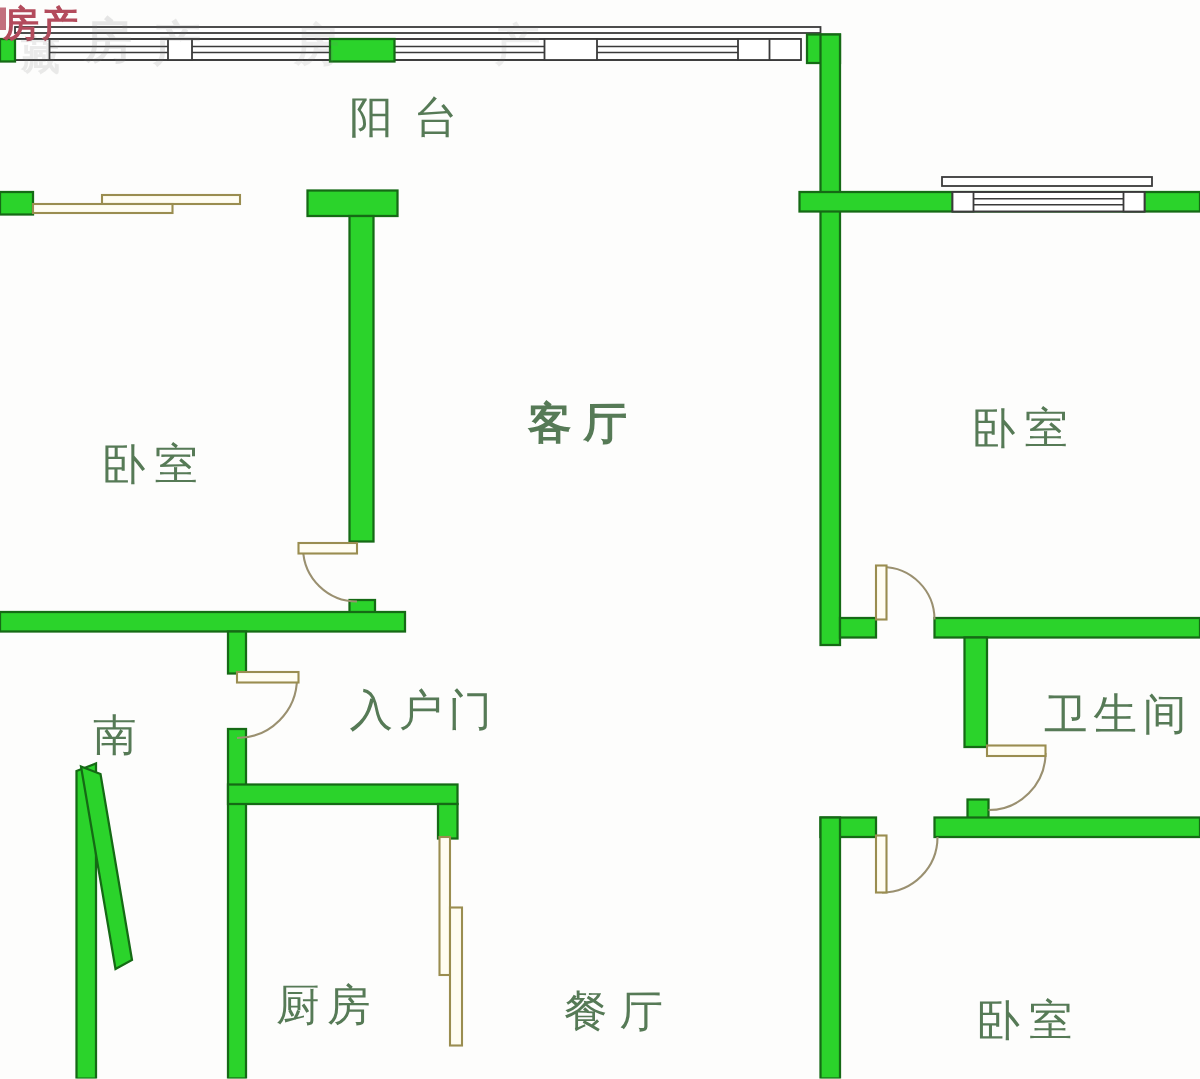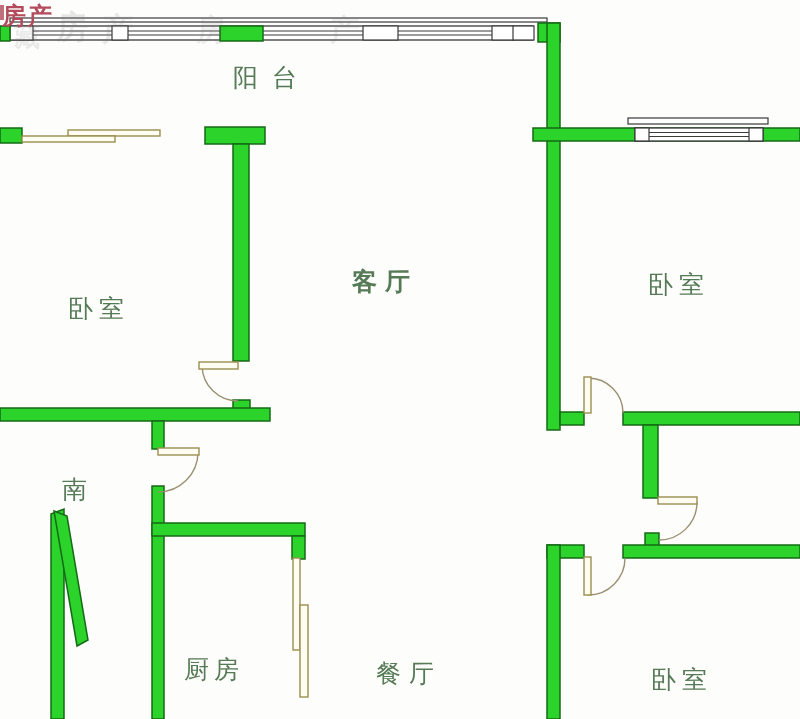--- a/index.html
+++ b/index.html
@@ -20,21 +20,21 @@
     overflow:hidden;
   }
   .plan svg{position:absolute;left:0;top:0;}
   .wall{fill:var(--wall-fill);stroke:var(--wall-outline);stroke-width:1.5;}
   .sill{fill:#ffffff;stroke:var(--line-dark);stroke-width:1.2;}
   .win{fill:#ffffff;stroke:var(--line-dark);stroke-width:1.3;}
   .winline{stroke:var(--line-dark);stroke-width:1.1;}
   .leaf{fill:var(--door-fill);stroke:var(--door-outline);stroke-width:1.4;}
   .arc{fill:none;stroke:var(--arc-color);stroke-width:1.4;}
   .room-label{
-    position:absolute;color:var(--label-text);font-size:25px;line-height:1.1;
+    position:absolute;color:var(--label-text);font-size:29px;line-height:1.1;
     white-space:nowrap;font-family:"Liberation Sans","DejaVu Sans",sans-serif;
   }
   .wm-red{
     position:absolute;left:2px;top:0px;font-size:24px;font-weight:bold;
     color:var(--watermark-red);letter-spacing:2px;white-space:nowrap;
   }
   .wm-red-stub{position:absolute;left:0;top:5px;width:4px;height:15px;background:var(--watermark-red);opacity:.8;}
   .wm-ghost{position:absolute;color:#777;white-space:nowrap;font-weight:bold;}
   .g1{left:56px;top:6px;font-size:32px;opacity:.17;}
   .g2{left:102px;top:8px;font-size:32px;opacity:.15;}
@@ -110,20 +110,22 @@
 
     <polygon class="wall" points="51,514 64,509 64,719 51,719"></polygon>
     <polygon class="wall" points="54,511 67,516 88,640 77,646"></polygon>
   </svg>
 
   <div class="room-label" style="left:233px;top:64px;letter-spacing:14px;">阳台</div>
   <div class="room-label" style="left:68px;top:295px;letter-spacing:6px;">卧室</div>
   <div class="room-label" style="left:352px;top:268px;letter-spacing:8px;font-weight:bold;">客厅</div>
   <div class="room-label" style="left:648px;top:271px;letter-spacing:6px;">卧室</div>
   <div class="room-label" style="left:62px;top:476px;">南</div>
+  <div class="room-label" style="left:233px;top:459px;letter-spacing:4px;">入户门</div>
+  <div class="room-label" style="left:696px;top:462px;letter-spacing:4px;">卫生间</div>
   <div class="room-label" style="left:184px;top:656px;letter-spacing:5px;">厨房</div>
   <div class="room-label" style="left:376px;top:660px;letter-spacing:8px;">餐厅</div>
   <div class="room-label" style="left:651px;top:666px;letter-spacing:6px;">卧室</div>
 
   <div class="wm-red-stub"></div>
   <div class="wm-red">房产</div>
   <div class="wm-ghost g1">房</div>
   <div class="wm-ghost g2">产</div>
   <div class="wm-ghost g3">藏</div>
   <div class="wm-ghost g4">房</div>

